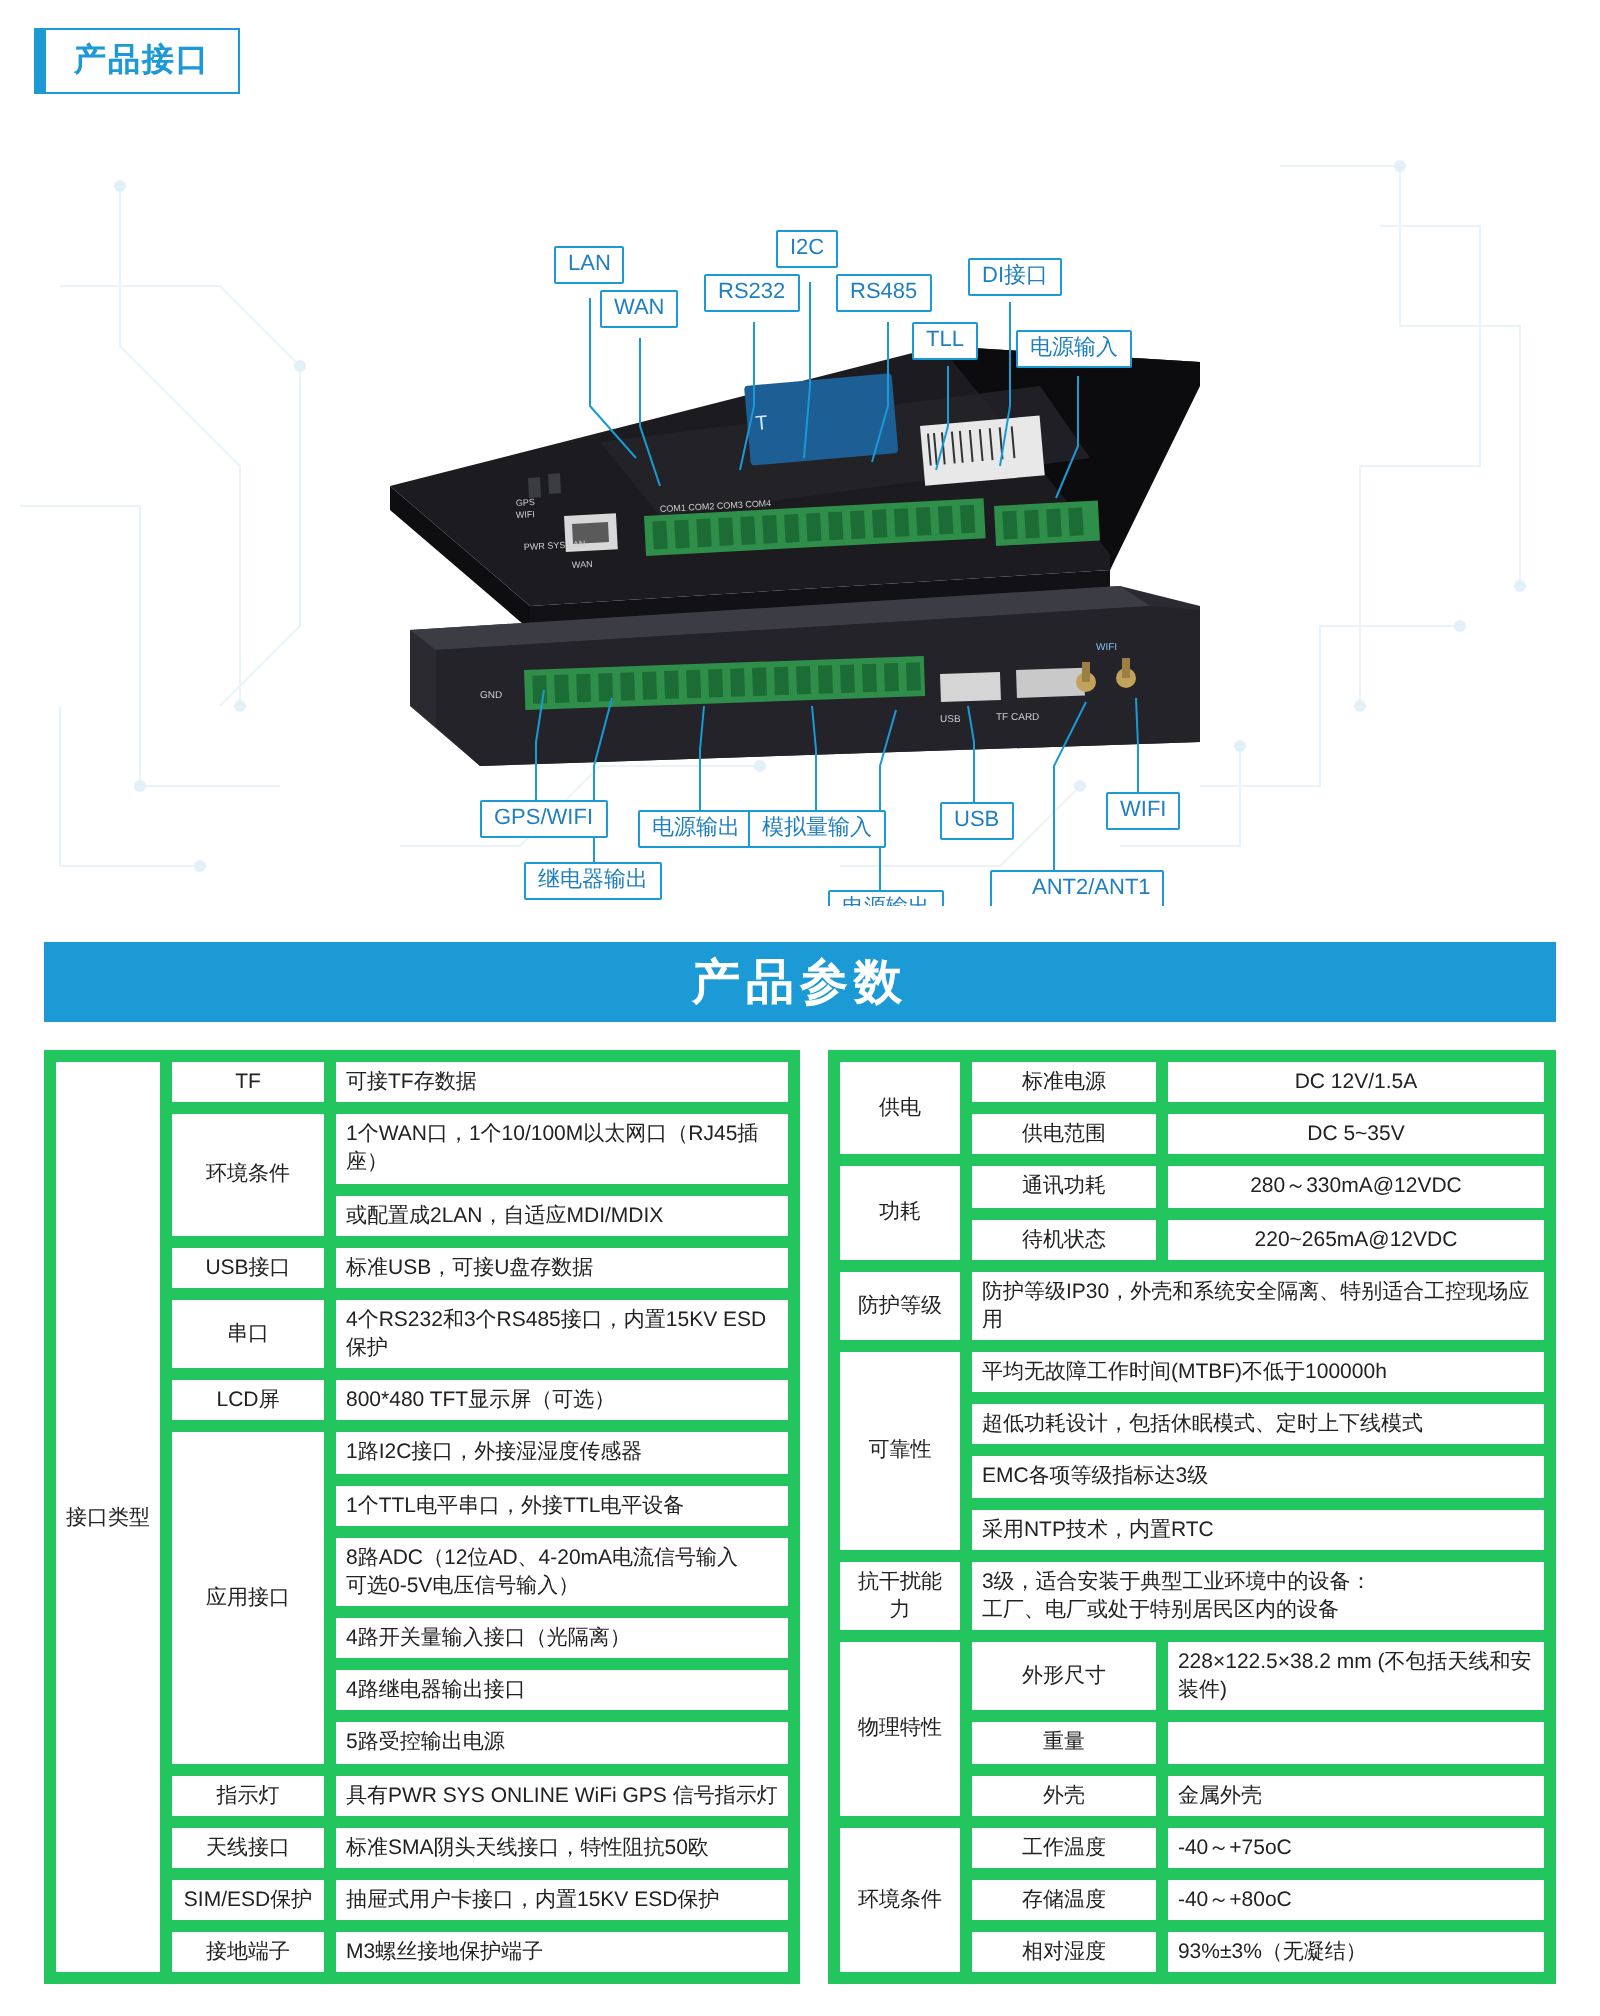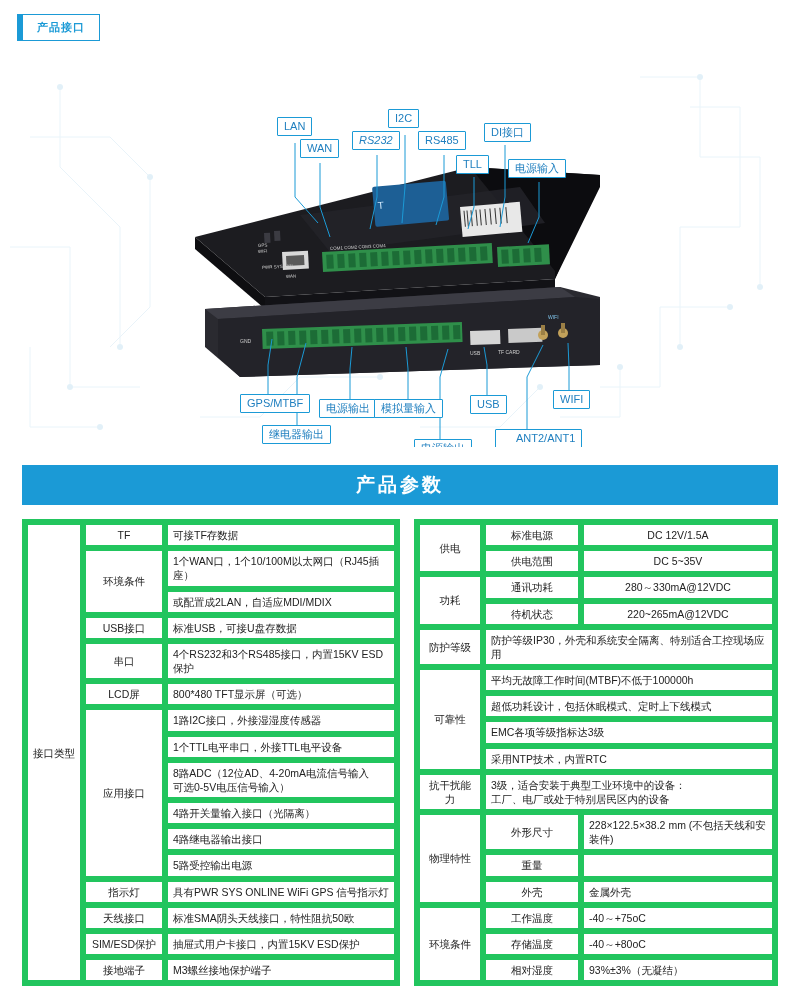--- a/index.html
+++ b/index.html
@@ -13,21 +13,21 @@
   .page { position: relative; width: 800px; min-height: 1008px; overflow: hidden; }
 
   
   .sec-title {
     position: relative;
     display: inline-block;
     margin: 14px 0 0 22px;
     padding: 5px 14px 5px 14px;
     border: 1px solid #1b9ad6;
     color: #1b9ad6;
-    font-size: 11px;
+    font-size: 16px;
     font-weight: bold;
     letter-spacing: 1px;
     background: #fff;
   }
   .sec-title::before {
     content: "";
     position: absolute;
     left: -6px; top: -1px;
     width: 5px; height: calc(100% + 2px);
     background: #1b9ad6;
@@ -58,21 +58,21 @@
     line-height: 1.2;
     border-radius: 1px;
   }
 
   
   .banner {
     margin: 18px 22px 0 22px;
     height: 40px;
     background: #1b9ad6;
     color: #fff;
-    font-size: 19px;
+    font-size: 24px;
     font-weight: bold;
     letter-spacing: 3px;
     display: flex;
     align-items: center;
     justify-content: center;
   }
 
   
   .spec-wrap {
     display: flex;
@@ -295,28 +295,28 @@
         <path d="M408,356 L408,322 L406,300"></path>
         <path d="M440,396 L440,330 L448,302"></path>
         <path d="M487,352 L487,318 L484,300"></path>
         <path d="M527,386 L527,330 L543,298"></path>
         <path d="M569,347 L569,320 L568,296"></path>
       </g>
     </svg>
 
     <div class="callout" style="left:277px; top:70px;">LAN</div>
     <div class="callout" style="left:300px; top:92px;">WAN</div>
-    <div class="callout" style="left:352px; top:84px;font-style:italic;">RS232</div>
+    <div class="callout" style="left:352px; top:84px;">RS232</div>
     <div class="callout" style="left:388px; top:62px;">I2C</div>
     <div class="callout" style="left:418px; top:84px;">RS485</div>
     <div class="callout" style="left:484px; top:76px;">DI接口</div>
     <div class="callout" style="left:456px; top:108px;">TLL</div>
     <div class="callout" style="left:508px; top:112px;">电源输入</div>
 
-    <div class="callout" style="left:240px; top:347px;">GPS/MTBF</div>
+    <div class="callout" style="left:240px; top:347px;">GPS/WIFI</div>
     <div class="callout" style="left:262px; top:378px;">继电器输出</div>
     <div class="callout" style="left:319px; top:352px;">电源输出</div>
     <div class="callout" style="left:374px; top:352px;">模拟量输入</div>
     <div class="callout" style="left:414px; top:392px;">电源输出</div>
     <div class="callout" style="left:470px; top:348px;">USB</div>
     <div class="callout" style="left:495px; top:382px;padding-left:20px;">ANT2/ANT1</div>
     <div class="callout" style="left:553px; top:343px;">WIFI</div>
   </div>
 
   

